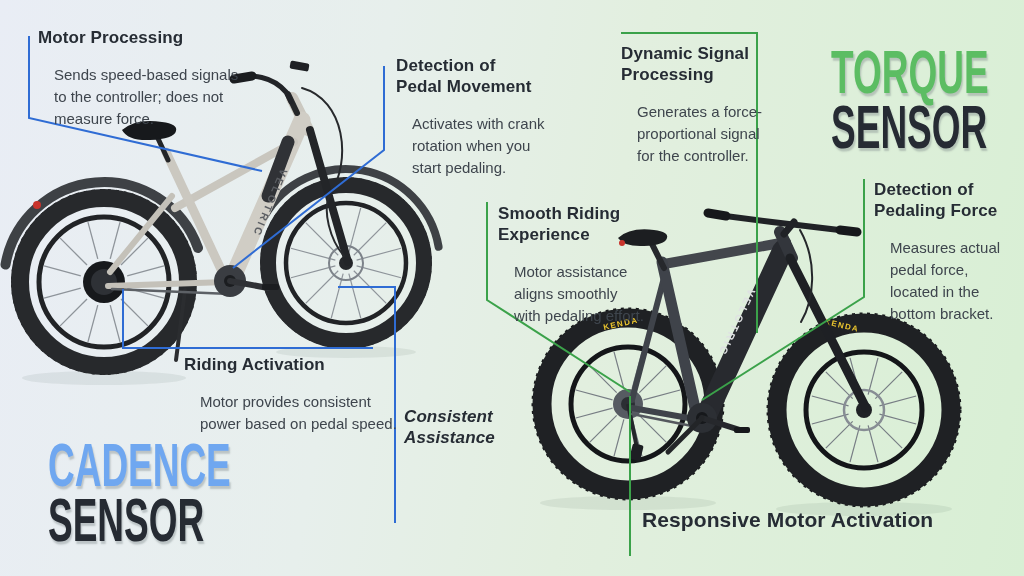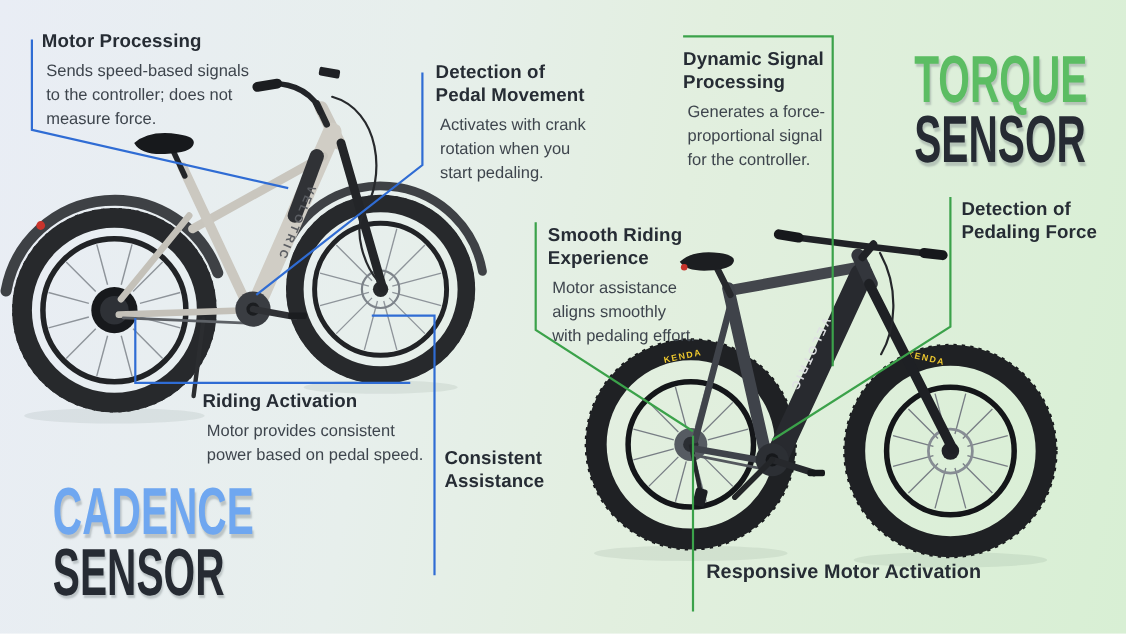--- a/index.html
+++ b/index.html
@@ -4,30 +4,30 @@
 <style>
   html,body{margin:0;padding:0;}
   .stage{
     position:relative;width:1024px;height:576px;overflow:hidden;
     background:linear-gradient(100deg,#e9edf5 0%,#e7efec 35%,#e2efdf 58%,#d8efd4 100%);
     font-family:"Liberation Sans",sans-serif;
   }
   .scene{position:absolute;left:0;top:0;width:1024px;height:576px;}
   .callout{position:absolute;}
   .callout .h{font-weight:700;font-size:17px;line-height:21px;color:#262c34;white-space:pre-line;margin:0 0 6px 0;letter-spacing:.1px;}
-  .callout .b{font-weight:400;font-size:15px;line-height:22px;color:#3e454d;white-space:pre-line;margin:4px;}
+  .callout .b{font-weight:400;font-size:15px;line-height:22px;color:#3e454d;white-space:pre-line;margin:16px;}
   #c-signal{left:38px;top:27px;}
   #c-pedal-movement{left:396px;top:55px;}
   #c-motor-activation{left:184px;top:354px;}
-  #c-consistent{left:404px;top:406px;}
+  #c-consistent{left:404px;top:406px;font-style:italic;}
   #c-dynamic{left:621px;top:43px;}
   #c-smooth{left:498px;top:203px;}
   #c-pedaling-force{left:874px;top:179px;}
   #c-responsive{left:642px;top:509px;}
-  #c-responsive .h{font-size:18px;margin-bottom:3px;}
+  #c-responsive .h{font-size:21px;margin-bottom:3px;}
   .title{position:absolute;font-weight:900;}
   .title .line{display:block;font-size:56px;line-height:51px;letter-spacing:0;
     transform:scale(.66,1.08);transform-origin:0 0;white-space:nowrap;
     text-shadow:2px 3px 2px rgba(115,125,128,.38);}
   #title-cadence{left:48px;top:437px;}
   #title-cadence .line1{color:#6fa7f0;}
   #title-cadence .line2{color:#262b33;margin-top:4px;}
   #title-torque{left:792px;top:44px;width:230px;text-align:right;}
   #title-torque .line{transform-origin:50% 0;}
   #title-torque .line1{color:#5cbd63;}
@@ -252,20 +252,24 @@
     <p class="h">Dynamic Signal
 Processing</p>
     <p class="b">Generates a force-
 proportional signal
 for the controller.</p>
   </div>
 
   <div class="callout" id="c-pedaling-force">
     <p class="h">Detection of
 Pedaling Force</p>
+    <p class="b">Measures actual
+pedal force,
+located in the
+bottom bracket.</p>
   </div>
 
   <div class="callout" id="c-responsive">
     <p class="h">Responsive Motor Activation</p>
   </div>
 
   <div class="title" id="title-cadence">
     <span class="line line1">CADENCE</span>
     <span class="line line2">SENSOR</span>
   </div>

